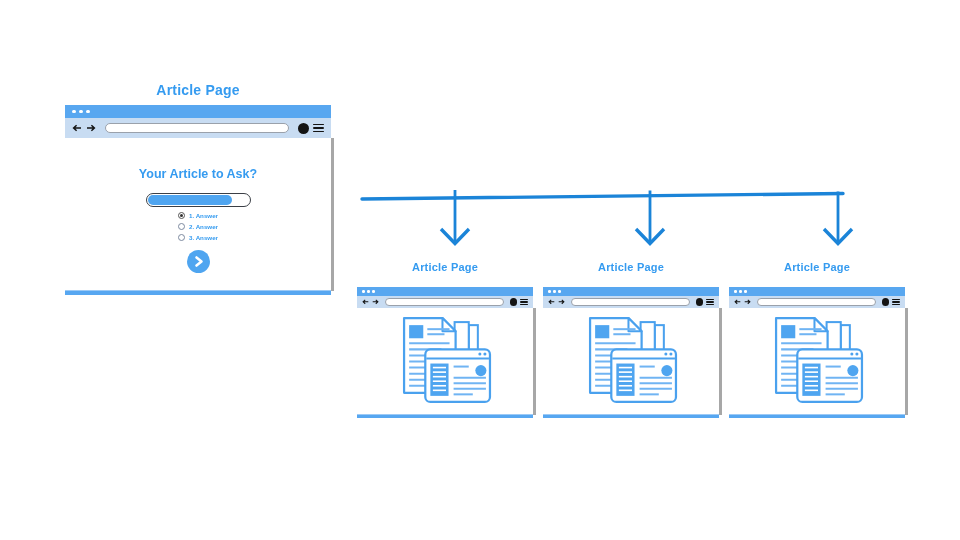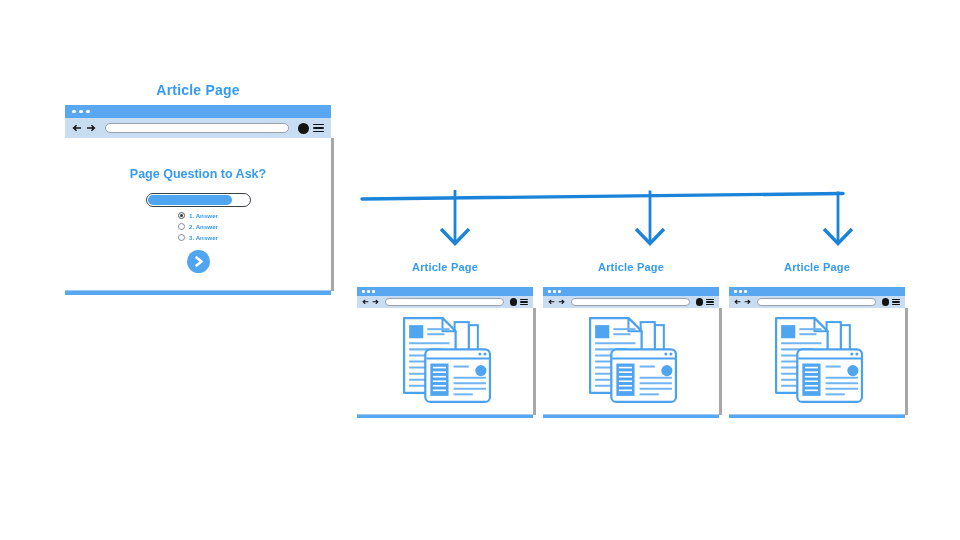--- a/index.html
+++ b/index.html
@@ -149,21 +149,21 @@
         </span>
       <div class="urlbar"></div>
       <span class="avatar"></span>
       <span class="hamburger">
           <i></i>
           <i></i>
           <i></i>
         </span>
     </div>
     <div class="survey-body">
-      <div class="question">Page Question to Ask?</div>
+      <div class="question">Your Article to Ask?</div>
       <div class="pill">
         <div class="pill-fill" style="width: 84%;"></div>
       </div>
       <div class="options">
         <div class="option-row">
           <span class="radio selected"></span>
           <span class="option-label">1. Answer</span>
         </div>
         <div class="option-row">
           <span class="radio"></span>

